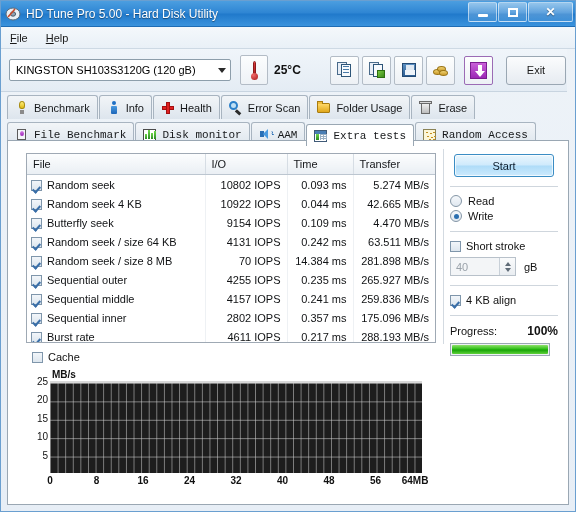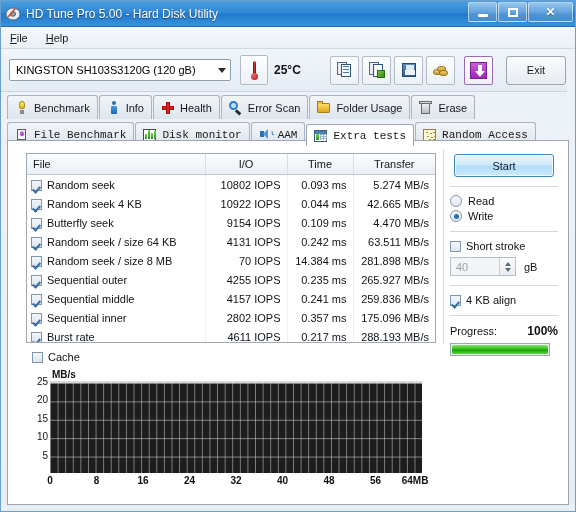--- a/index.html
+++ b/index.html
@@ -221,21 +221,21 @@
     box-sizing: border-box;
     overflow: hidden;
   }
   table.results { width: 100%; border-collapse: collapse; table-layout: fixed; }
   table.results th {
     background: linear-gradient(to bottom,#fcfdfe,#eaeff4);
     border-bottom: 1px solid #bcc6d0;
     border-right: 1px solid #d6dde4;
     font-weight: normal; font-size: 11px; color: #15171a;
     height: 20px; padding: 0 6px;
-    text-align: center;
+    text-align: left;
   }
   table.results th.test { text-align: left; }
   table.results th:last-child { border-right: none; }
   table.results td {
     height: 19px; font-size: 11px; color: #101214;
     padding: 0 6px; border-right: 1px solid #eef1f4;
     text-align: right; white-space: nowrap;
   }
   table.results td.test { text-align: left; padding-left: 4px; }
   table.results td:last-child { border-right: none; }

